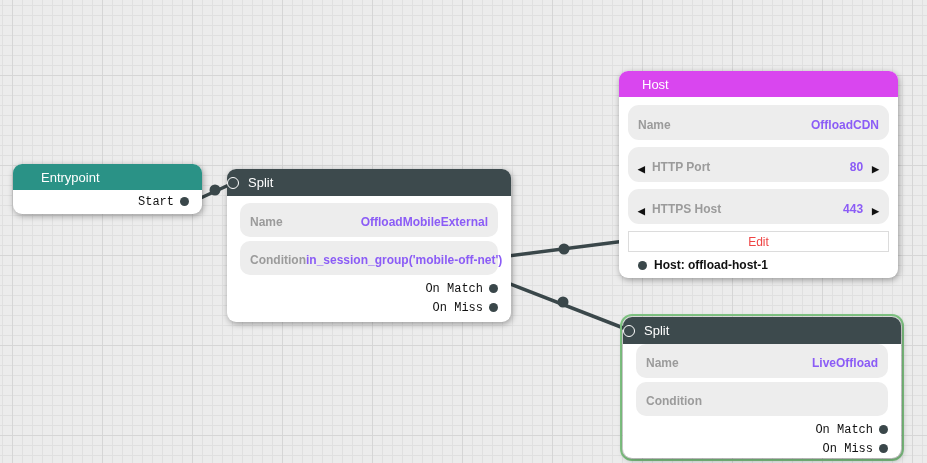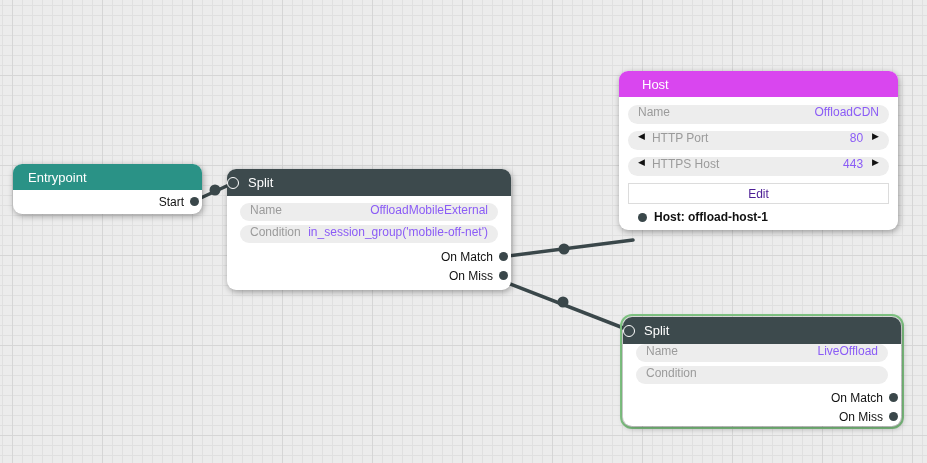--- a/index.html
+++ b/index.html
@@ -24,39 +24,39 @@
 
   .node{
     position:absolute;z-index:2;background:#ffffff;border-radius:9px;
     box-shadow:1px 2px 6px rgba(0,0,0,0.35);
     font-size:12px;color:#111;
   }
   .node-header{
     height:26px;border-radius:9px 9px 0 0;color:#ffffff;
     display:flex;align-items:center;font-size:13px;
   }
-  .hdr-teal{background:#2a9286;padding-left:15px;}
+  .hdr-teal{background:#2a9286;padding-left:28px;}
   .hdr-dark{background:#3d4a4d;padding-left:0;height:27px;}
   .hdr-gold{background:#d946ef;padding-left:23px;}
   .ring{
     width:10px;height:10px;border:1.5px solid #ffffff;border-radius:50%;
     margin-right:9px;flex:0 0 auto;
   }
   .node-body{padding-top:0;}
 
   .pill{
     background:#ededed;border-radius:10px;height:18px;
-    display:flex;align-items:flex-start;padding:0 10px;
+    display:flex;align-items:flex-end;padding:8px 10px;font-weight:bold;
   }
   .split .pill{margin:0 13px 4px 13px;}
   .pill-label{color:#9b9b9b;flex:0 0 auto;}
   .pill-value{margin-left:auto;color:#8b5cf6;text-align:right;white-space:nowrap;}
 
   .port-row{display:flex;align-items:center;font-size:12px;}
-  .port-row.out{justify-content:flex-end;padding-right:3px;height:19px;}
+  .port-row.out{justify-content:flex-end;padding-right:13px;height:19px;font-family:Liberation Mono, monospace;}
   .port-dot{
     width:9px;height:9px;border-radius:50%;background:#3a474a;
     margin-left:6px;flex:0 0 auto;
   }
   .port-dot.in{margin-left:0;margin-right:7px;}
 
   
   #node-entrypoint{left:13px;top:164px;width:189px;}
   #node-entrypoint .node-body{padding:2px 0 3px 0;}
 
@@ -70,21 +70,21 @@
   #node-host .pill{margin:0 9px 7px 9px;height:19px;border-radius:11px;}
   .stepper-arrow{font-size:9px;color:#111;flex:0 0 auto;cursor:pointer;}
   .stepper-arrow.left{margin-right:7px;}
   .stepper-arrow.right{margin-left:9px;}
   .toggle-knob{
     width:13px;height:13px;border-radius:50%;background:#333;
     margin-left:5px;flex:0 0 auto;
   }
   .edit-btn{
     display:block;width:261px;margin:6px 9px 5px 9px;height:21px;
-    background:#ffffff;border:1px solid #dcdcdc;font-size:12px;color:#4c1d95;
+    background:#ffffff;border:1px solid #dcdcdc;font-size:12px;color:#ef4444;
     font-family:"Liberation Sans", sans-serif;text-align:center;cursor:pointer;
   }
   .host-input-row{display:flex;align-items:center;padding-left:19px;height:16px;font-weight:bold;}
 
   
   #split2-outline{
     position:absolute;left:620px;top:314px;width:278px;z-index:2;
     border:2px solid #82c785;border-radius:12px;padding:1px;
   }
   #node-split2{position:relative;left:0;top:0;width:278px;}

